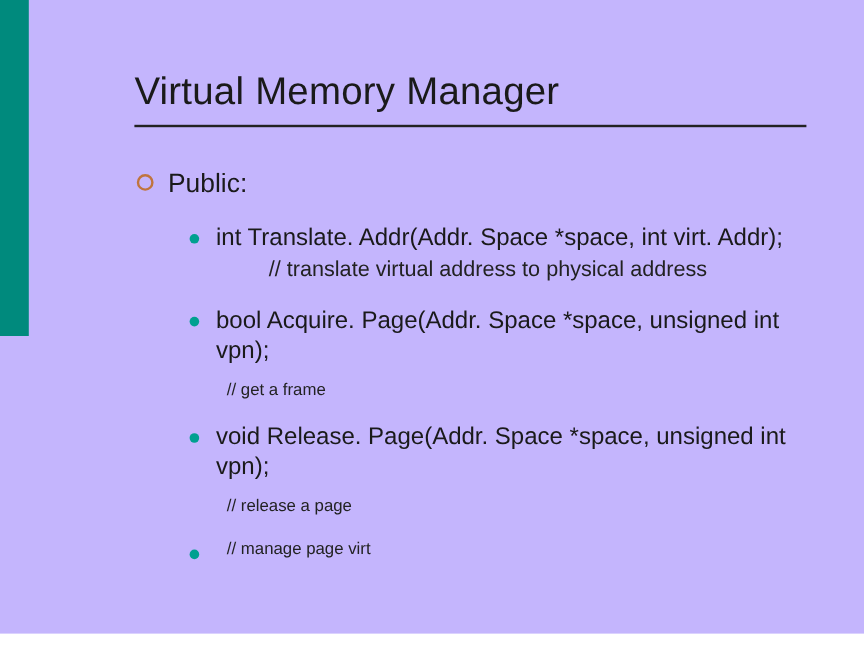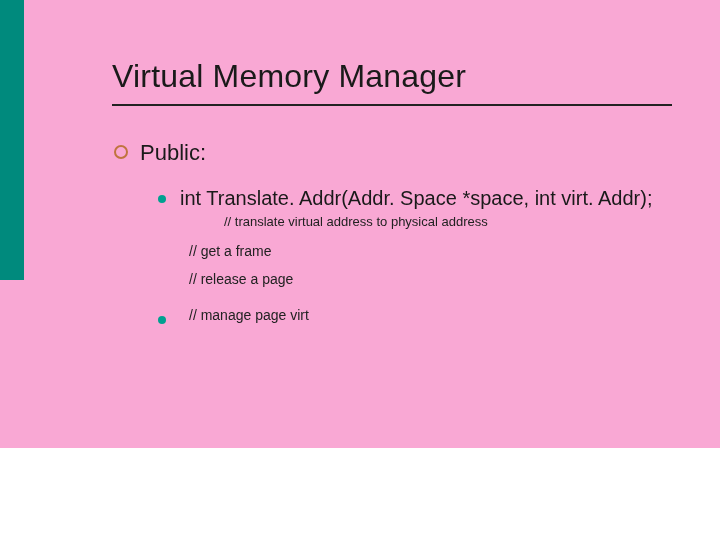--- a/index.html
+++ b/index.html
@@ -1,28 +1,28 @@
 <!DOCTYPE html>
 <html><head>
 <meta charset="utf-8">
 <style>
   * { margin: 0; padding: 0; box-sizing: border-box; }
   html, body { width: 720px; height: 540px; background: #fff; font-family: Verdana, Geneva, sans-serif; overflow: hidden; }
-  .slide { position: relative; width: 720px; height: 448px; background: #f9a8d4; }
+  .slide { position: relative; width: 720px; height: 528px; background: #c4b5fd; }
   .accent-bar { position: absolute; left: 0; top: 0; width: 24px; height: 280px; background: #008a7d; }
   .content { position: absolute; left: 112px; top: 58px; right: 36px; }
   .title { font-size: 32px; font-weight: 400; color: #1a1a1a; letter-spacing: 0.2px; }
   .underline { position: absolute; left: 112px; top: 104px; width: 560px; height: 2px; background: #222; }
   .body { position: absolute; left: 114px; top: 140px; right: 24px; }
   .lvl1 { position: relative; padding-left: 26px; font-size: 22px; color: #1a1a1a; margin-bottom: 14px; }
   .lvl1 .bullet1 { position: absolute; left: 0; top: 5px; width: 14px; height: 14px; border: 2px solid #c0743e; border-radius: 50%; }
   .lvl2-wrap { margin-left: 44px; }
   .lvl2 { position: relative; padding-left: 22px; font-size: 20px; color: #1a1a1a; line-height: 1.28; margin-top: 20px; margin-bottom: 2px; }
   .lvl2 .bullet2 { position: absolute; left: 0; top: 9px; width: 8px; height: 8px; background: #00a090; border-radius: 50%; }
-  .comment { margin-left: 66px; font-size: 13px; color: #222; margin-top: 2px; margin-bottom: 14px; }
+  .comment { margin-left: 66px; font-size: 18px; color: #222; margin-top: 2px; margin-bottom: 14px; }
   .indent-comment { margin-left: 31px; font-size: 14px; color: #222; margin-top: 10px; margin-bottom: 12px; }
 </style>
 </head>
 <body>
 
 <div class="slide">
   <div class="accent-bar"></div>
 
   <div class="content">
     <div class="title">Virtual Memory Manager</div>
@@ -37,22 +37,30 @@
     </div>
 
     <div class="lvl2-wrap">
 
       <div class="lvl2">
         <span class="bullet2"></span>
         <span>int Translate. Addr(Addr. Space *space, int virt. Addr);</span>
       </div>
       <div class="comment">// translate virtual address to physical address</div>
 
+      <div class="lvl2">
+        <span class="bullet2"></span>
+        <span>bool Acquire. Page(Addr. Space *space, unsigned int vpn);</span>
+      </div>
       <div class="indent-comment">// get a frame</div>
 
+      <div class="lvl2">
+        <span class="bullet2"></span>
+        <span>void Release. Page(Addr. Space *space, unsigned int vpn);</span>
+      </div>
       <div class="indent-comment">// release a page</div>
 
       <div class="lvl2">
         <span class="bullet2"></span>
       </div>
       <div class="indent-comment">// manage page virt</div>
 
     </div>
 
   </div>

